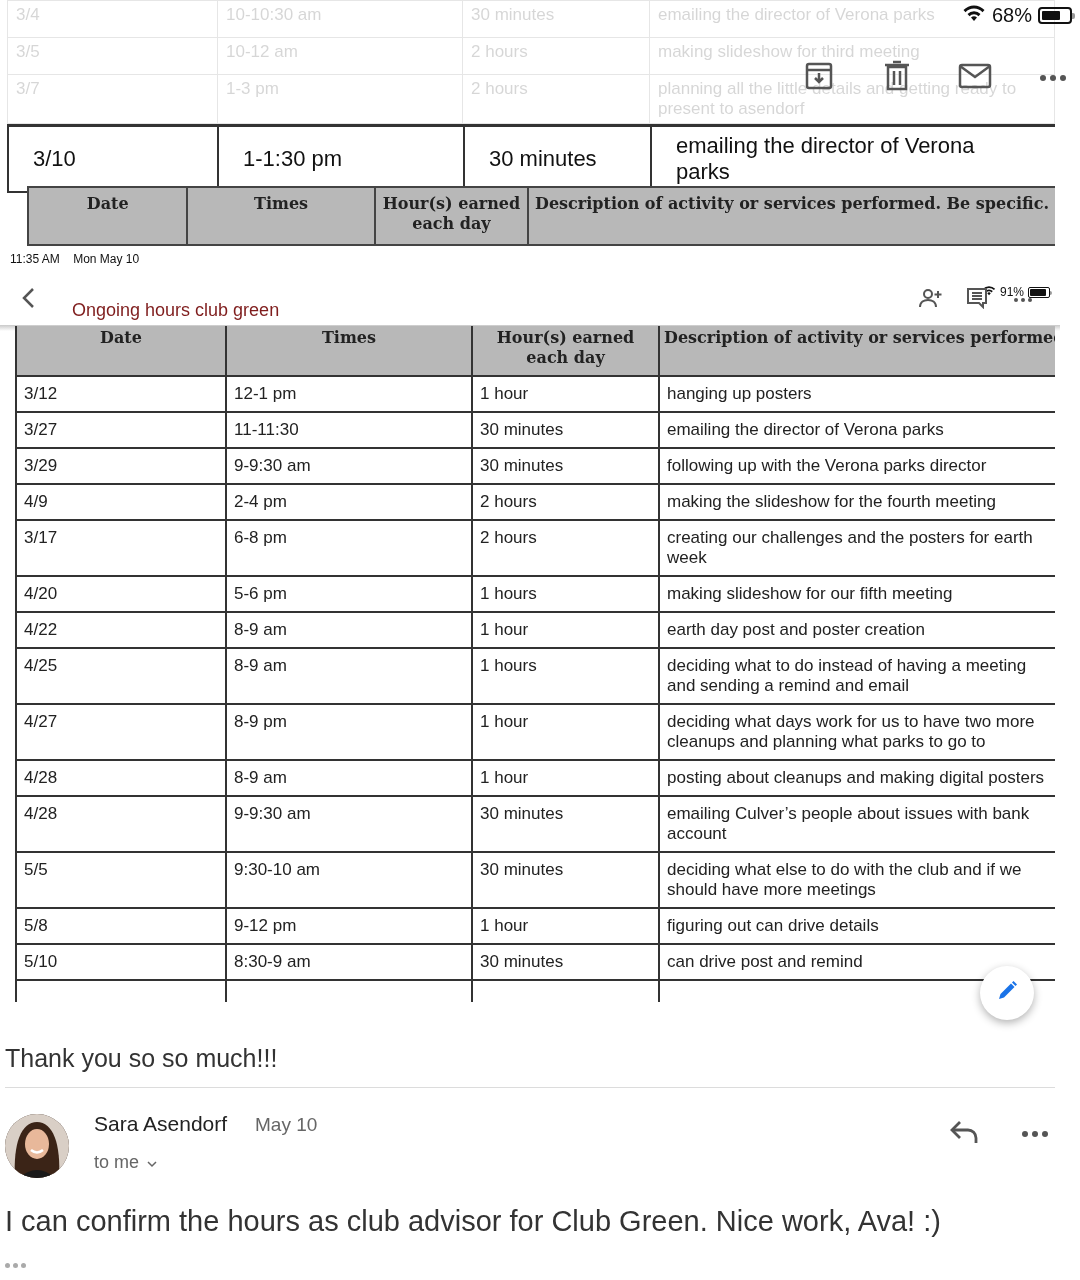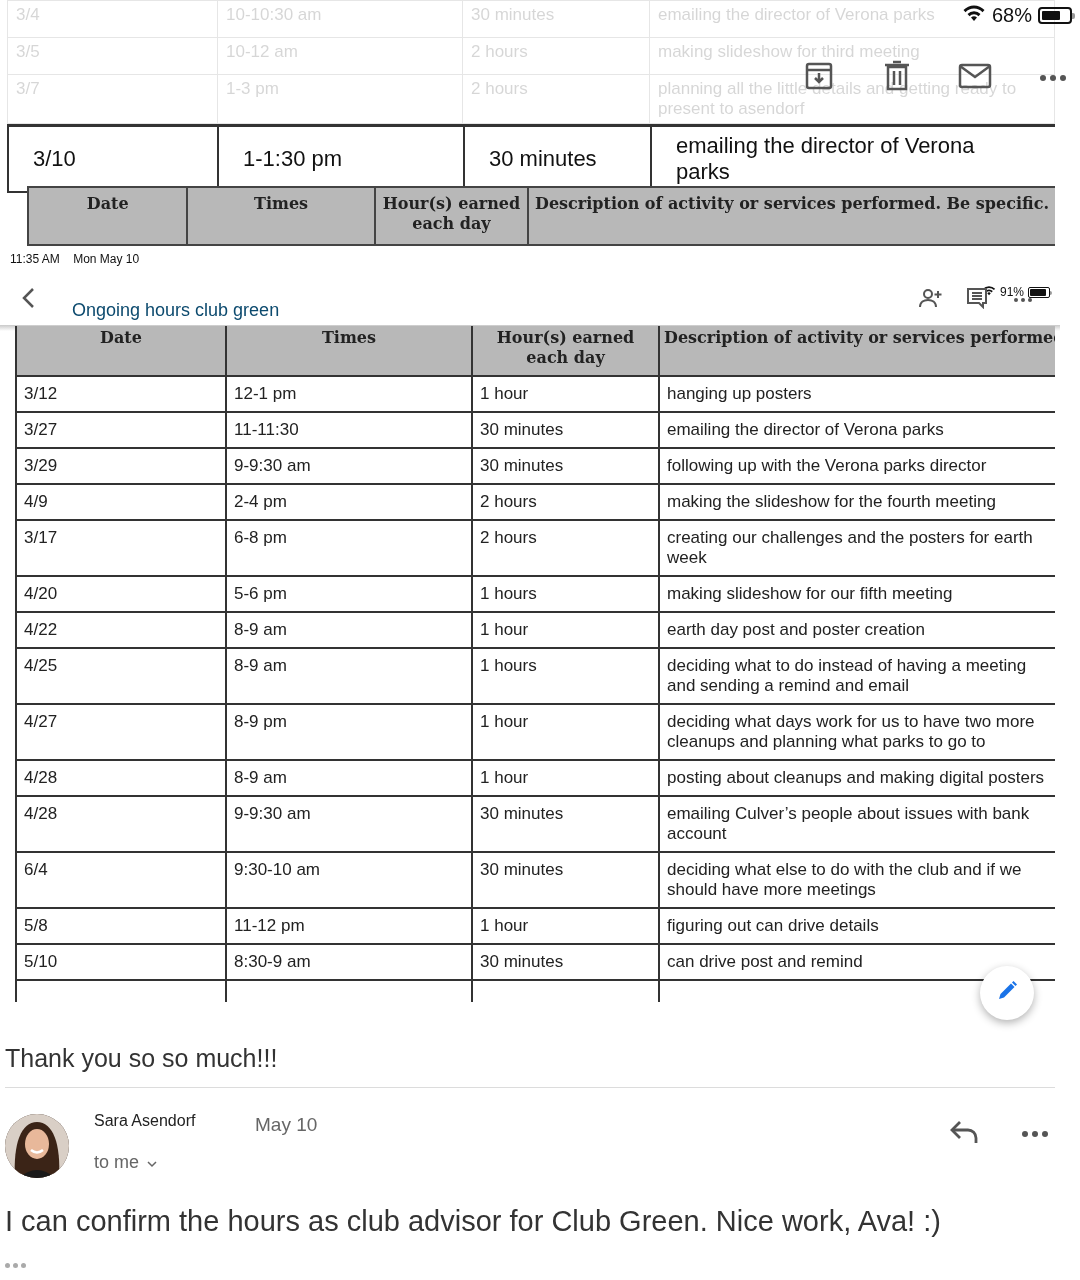--- a/index.html
+++ b/index.html
@@ -36,21 +36,21 @@
 
   
   .inner-status { position: absolute; top: 252px; left: 10px; right: 30px; display: flex; justify-content: space-between; font-size: 12px; color: #111; }
   .inner-status .left span { margin-right: 10px; }
   .inner-status .right { display: flex; align-items: center; gap: 4px; margin-top: 33px; }
   .battery.small { width: 22px; height: 11px; border-width: 1px; padding: 1px; border-radius: 2px; }
   .battery.small::after { right: -3px; top: 3px; width: 2px; height: 4px; }
 
   .inner-appbar { position: absolute; top: 280px; left: 0; width: 1060px; height: 40px; display: flex; align-items: center; }
   .back-btn { width: 56px; display: flex; justify-content: center; color: #555; font-size: 26px; cursor: pointer; }
-  .doc-title { font-size: 18px; color: #0c4a6e; margin-left: 16px; flex: 1; margin-top: 20px; }
+  .doc-title { font-size: 18px; color: #7f1d1d; margin-left: 16px; flex: 1; margin-top: 20px; }
   .appbar-actions { display: flex; gap: 0; margin-right: 14px; }
   .appbar-actions .ab-icon { width: 46px; height: 30px; display: flex; align-items: center; justify-content: center; color: #555; }
 
   .shadow-line { position: absolute; top: 325px; left: 0; width: 1060px; height: 6px; background: linear-gradient(#c9c9c9, rgba(255,255,255,0)); }
 
   
   .main-table { position: absolute; left: 15px; top: 326px; width: 1040px; border-collapse: collapse; table-layout: fixed; }
   .main-table th { background: #b8b8b8; font-family: "DejaVu Serif", serif; font-weight: bold; font-size: 16px; color: #222; border: 2px solid #333; border-top: none; padding: 2px 4px; vertical-align: top; line-height: 20px; height: 50px; }
   .main-table th.desc { border-right: none; white-space: nowrap; overflow: hidden; text-align: center; }
   .main-table td { border: 2px solid #333; font-size: 17px; color: #222; padding: 7px 7px; vertical-align: top; line-height: 20px; }
@@ -61,21 +61,21 @@
   .main-table tr.blank td { height: 22px; border-bottom: none; }
 
   
   .fab { position: absolute; left: 980px; top: 966px; width: 54px; height: 54px; border-radius: 50%; background: #fff; box-shadow: 0 3px 8px rgba(0,0,0,0.3); display: flex; align-items: center; justify-content: center; cursor: pointer; }
 
   
   .thanks { position: absolute; left: 5px; top: 1044px; font-size: 25px; color: #333; }
   .divider { position: absolute; left: 5px; top: 1087px; width: 1050px; height: 1px; background: #dcdcdc; }
 
   .avatar { position: absolute; left: 5px; top: 1114px; width: 64px; height: 64px; border-radius: 50%; overflow: hidden; background: #3a2a22; }
-  .sender { position: absolute; left: 94px; top: 1112px; font-size: 16px; color: #222; }
+  .sender { position: absolute; left: 94px; top: 1112px; font-size: 21px; color: #222; }
   .sender-date { position: absolute; left: 255px; top: 1114px; font-size: 19px; color: #666; }
   .to-me { position: absolute; left: 94px; top: 1152px; font-size: 18px; color: #666; display: flex; align-items: center; gap: 8px; cursor: pointer; }
   .reply-btn { position: absolute; left: 945px; top: 1118px; width: 40px; height: 32px; display: flex; align-items: center; justify-content: center; cursor: pointer; }
   .more-btn { position: absolute; left: 1015px; top: 1122px; width: 40px; height: 24px; display: flex; align-items: center; justify-content: center; cursor: pointer; }
   .body-text { position: absolute; left: 5px; top: 1205px; font-size: 29px; color: #333; }
   .trim-dots { position: absolute; left: 5px; top: 1258px; width: 30px; height: 14px; display: flex; gap: 3px; align-items: center; cursor: pointer; }
   .trim-dots span { width: 5px; height: 5px; border-radius: 50%; background: #aaa; }
   .dots3 { display: flex; gap: 4px; }
   .dots3 span { width: 6px; height: 6px; border-radius: 50%; background: #555; }
 </style>
@@ -314,28 +314,28 @@
         <td style="height: 36px;">1 hour</td>
         <td class="desc" style="height: 36px;">posting about cleanups and making digital posters</td>
       </tr>
       <tr>
         <td style="height: 56px;">4/28</td>
         <td style="height: 56px;">9-9:30 am</td>
         <td style="height: 56px;">30 minutes</td>
         <td class="desc" style="height: 56px;">emailing Culver’s people about issues with bank account</td>
       </tr>
       <tr>
-        <td style="height: 56px;">6/4</td>
+        <td style="height: 56px;">5/5</td>
         <td style="height: 56px;">9:30-10 am</td>
         <td style="height: 56px;">30 minutes</td>
         <td class="desc" style="height: 56px;">deciding what else to do with the club and if we should have more meetings</td>
       </tr>
       <tr>
         <td style="height: 36px;">5/8</td>
-        <td style="height: 36px;">11-12 pm</td>
+        <td style="height: 36px;">9-12 pm</td>
         <td style="height: 36px;">1 hour</td>
         <td class="desc" style="height: 36px;">figuring out can drive details</td>
       </tr>
       <tr>
         <td style="height: 36px;">5/10</td>
         <td style="height: 36px;">8:30-9 am</td>
         <td style="height: 36px;">30 minutes</td>
         <td class="desc" style="height: 36px;">can drive post and remind</td>
       </tr>
       <tr class="blank">

